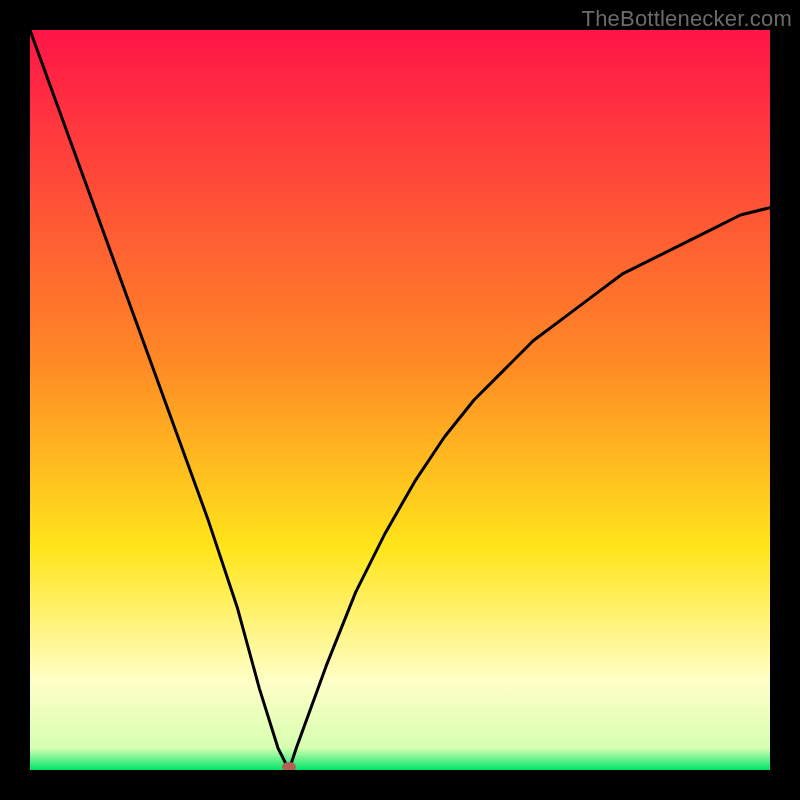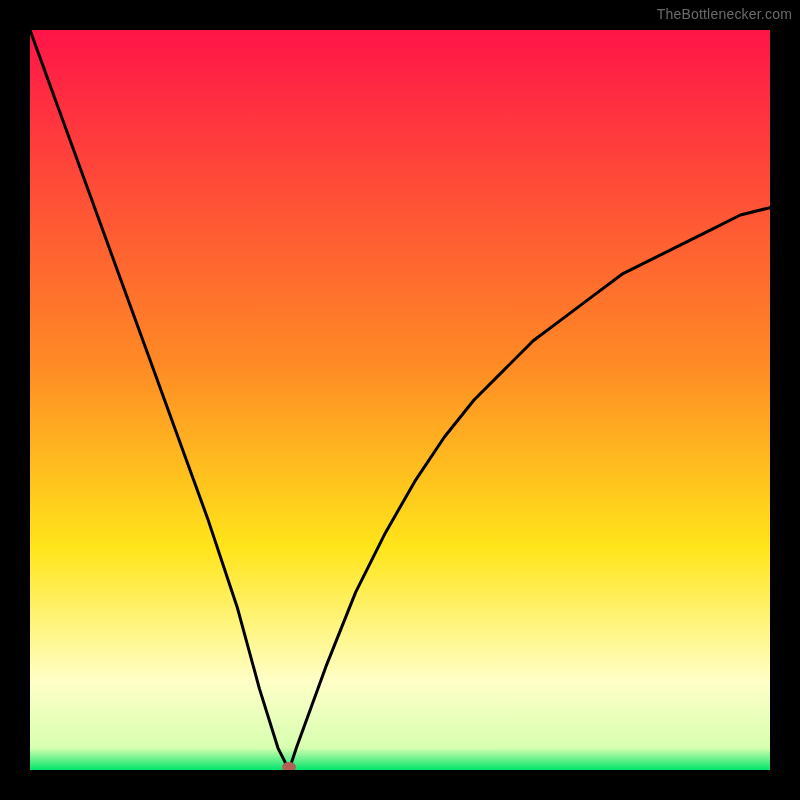--- a/index.html
+++ b/index.html
@@ -23,21 +23,21 @@
     top: 30px;
     width: 740px;
     height: 740px;
     box-sizing: border-box;
   }
   .watermark {
     position: absolute;
     top: 6px;
     right: 8px;
     color: #6b6b6b;
-    font-size: 14px;
+    font-size: 22px;
     font-weight: 400;
     letter-spacing: 0.2px;
   }
 </style>
 </head>
 <body>
 
 <div class="frame">
   <div class="watermark">TheBottlenecker.com</div>
   <svg class="plot" viewBox="0 0 740 740" preserveAspectRatio="none">

